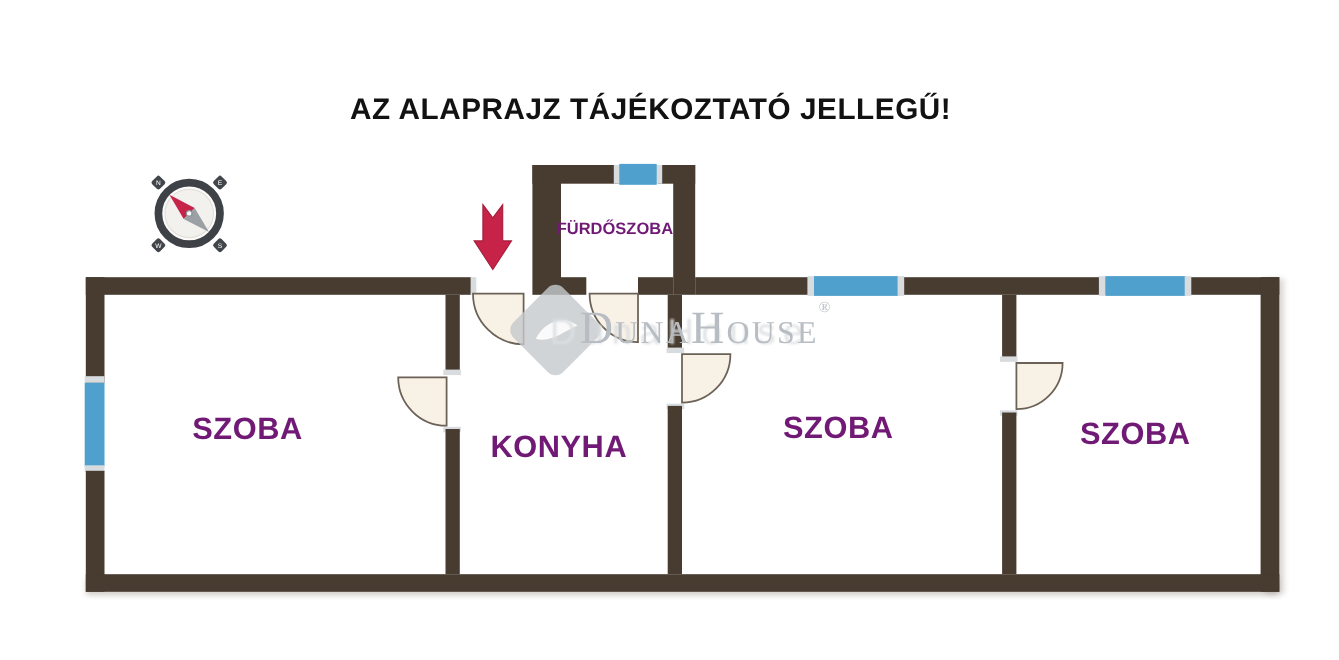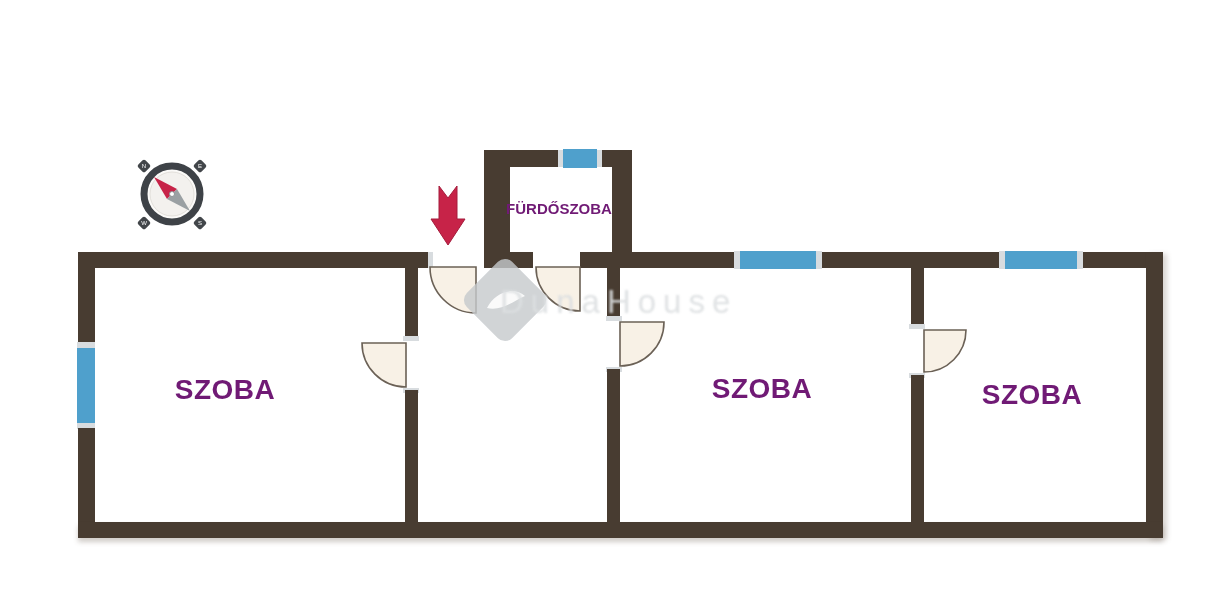--- a/index.html
+++ b/index.html
@@ -34,20 +34,21 @@
   }
   .wm-main sup{font-size:14px;vertical-align:28px;letter-spacing:0;}
   svg{display:block;}
   .overlay{position:absolute;left:0;top:0;pointer-events:none;}
 </style>
 </head>
 <body>
 
 <div class="stage">
 
+  <div class="title">AZ ALAPRAJZ TÁJÉKOZTATÓ JELLEGŰ!</div>
 
   <div class="wall" style="left:78px;top:252px;width:350px;height:16px;"></div>
   <div class="cap" style="left:428px;top:252px;width:5px;height:16px;"></div>
   <div class="wall" style="left:510px;top:252px;width:23px;height:16px;"></div>
   <div class="wall" style="left:580px;top:252px;width:32px;height:16px;"></div>
   <div class="wall" style="left:632px;top:252px;width:108px;height:16px;"></div>
   <div class="wall" style="left:817px;top:252px;width:188px;height:16px;"></div>
   <div class="wall" style="left:1078px;top:252px;width:85px;height:16px;"></div>
 
   <div class="wall" style="left:484px;top:150px;width:26px;height:118px;"></div>
@@ -123,19 +124,23 @@
       <circle cx="41" cy="46" r="2.5" fill="#ffffff" stroke="#8d9296" stroke-width="1"></circle>
     </g>
 
     <g transform="translate(505,300)" opacity="0.8">
       <rect x="-32" y="-32" width="64" height="64" rx="10" transform="rotate(45)" fill="#C6CACD"></rect>
       <path d="M-18,8 C-10,-8 8,-14 20,-4 C10,0 -4,12 -18,8 Z" fill="#ffffff" opacity="0.9"></path>
     </g>
   </svg>
 
   <div class="wm-echo">DunaHouse</div>
+  <div class="wm-main">
+    <span>DunaHouse</span><sup>®</sup>
+  </div>
 
   <div class="room-label big" style="left:115px;top:374px;">SZOBA</div>
+  <div class="room-label big" style="left:398px;top:390px;">KONYHA</div>
   <div class="room-label big" style="left:652px;top:373px;">SZOBA</div>
   <div class="room-label big" style="left:922px;top:379px;">SZOBA</div>
   <div class="room-label small" style="left:474px;top:200px;">FÜRDŐSZOBA</div>
 
 </div>
 
 </body></html>

